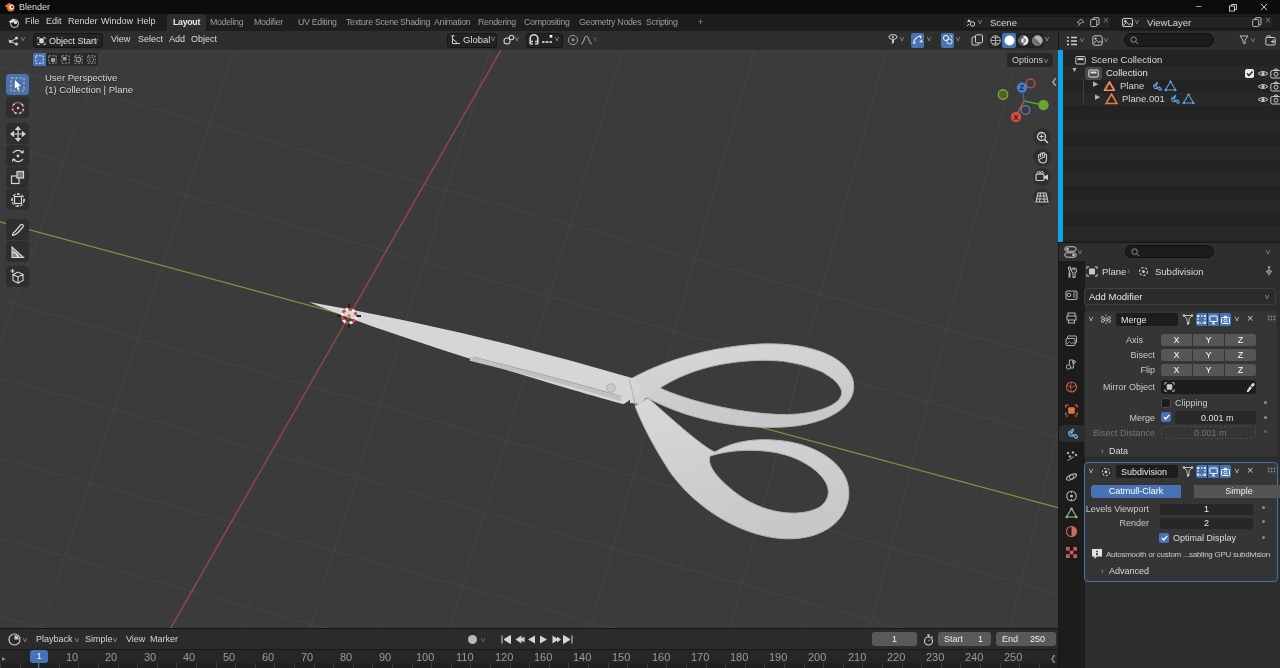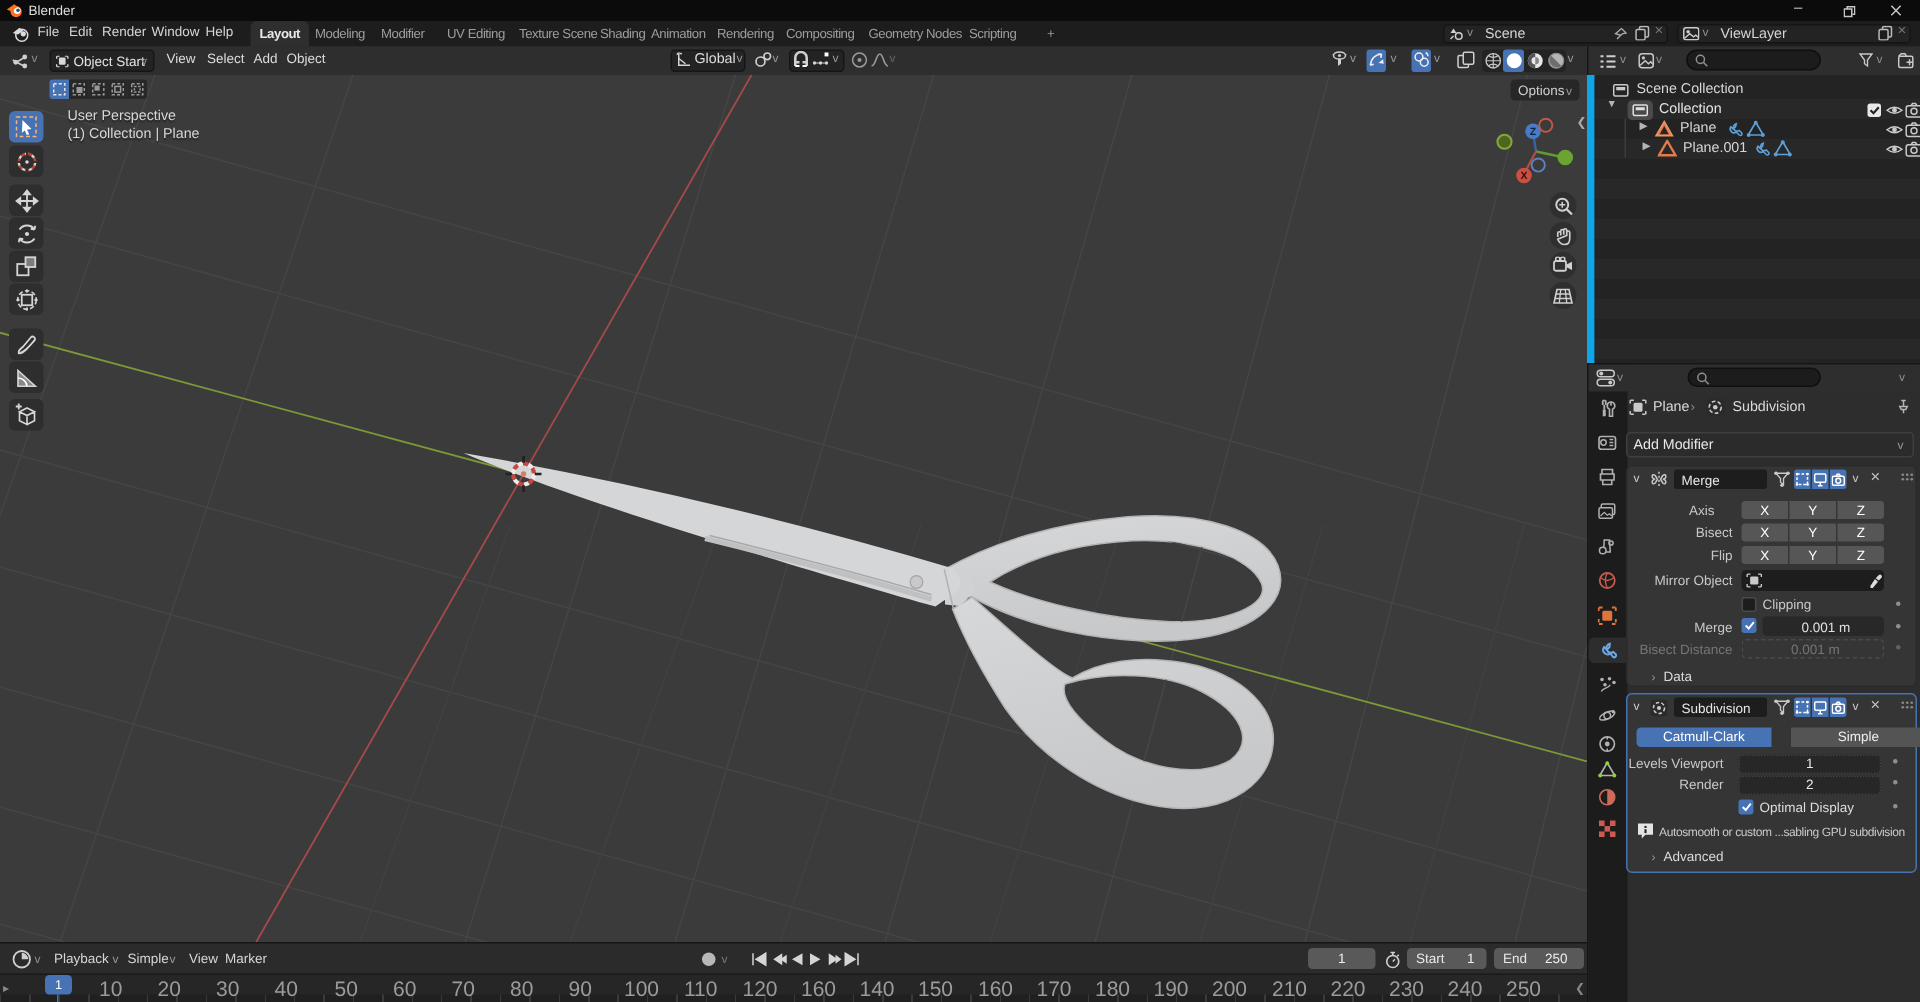--- a/index.html
+++ b/index.html
@@ -16,21 +16,21 @@
 #toolhead{left:0;top:31px;width:1058px;height:19px;background:#2e2e2e;color:#dcdcdc;font-size:9px;}
 #outlhead{left:1058px;top:31px;width:222px;height:19px;background:#2e2e2e;border-left:1px solid #161616;}
 
 #viewport{left:0;top:50px;width:1058px;height:578px;background:#3b3b3b;overflow:hidden;}
 
 #outliner{left:1058px;top:50px;width:246px;height:192px;background:#232323;border-left:5px solid #0ea5e9;overflow:hidden;}
 #props{left:1058px;top:242px;width:222px;height:426px;background:#2d2d2d;border-left:1px solid #161616;border-top:1px solid #161616;overflow:hidden;}
 
 #tl-head{left:0;top:628px;width:1058px;height:21px;background:#2b2b2b;border-top:1px solid #161616;color:#d5d5d5;font-size:9px;}
 #tl-ruler{left:0;top:649px;width:1058px;height:19px;background:#262626;border-top:1px solid #1a1a1a;}
-.num{position:absolute;top:1px;color:#9b9b9b;font-size:14px;}
+.num{position:absolute;top:1px;color:#9b9b9b;font-size:11px;}
 .tbtn{position:absolute;left:6px;width:23px;height:21px;background:#2e2e2e;border-radius:4px;display:flex;align-items:center;justify-content:center;}
 .snav{position:absolute;left:1033px;width:18px;height:18px;background:rgba(40,40,40,0.6);border-radius:50%;display:flex;align-items:center;justify-content:center;}
 .prow{position:absolute;font-size:9px;color:#c8c8c8;}
 .xyz{position:absolute;height:12px;background:#565656;color:#fff;font-size:9px;text-align:center;line-height:12px;}
 .dot{position:absolute;width:3px;height:3px;border-radius:50%;background:#8f8f8f;}
 </style>
 </head>
 <body>
 <div id="stage">
   <div class="abs" id="titlebar">

